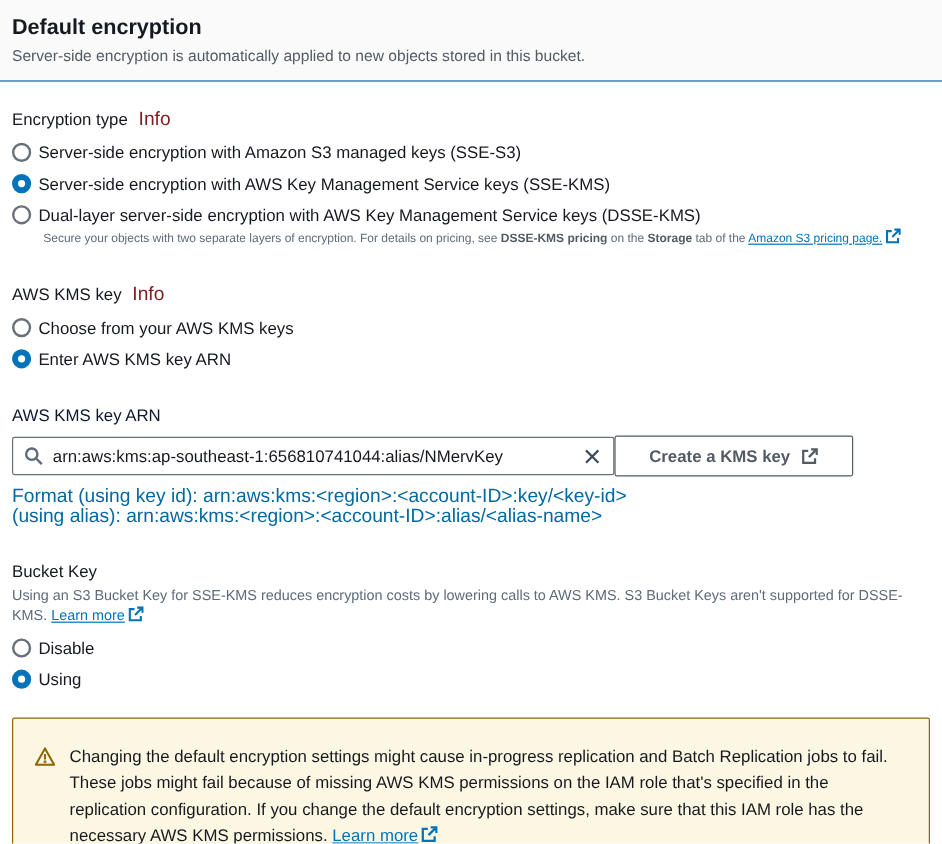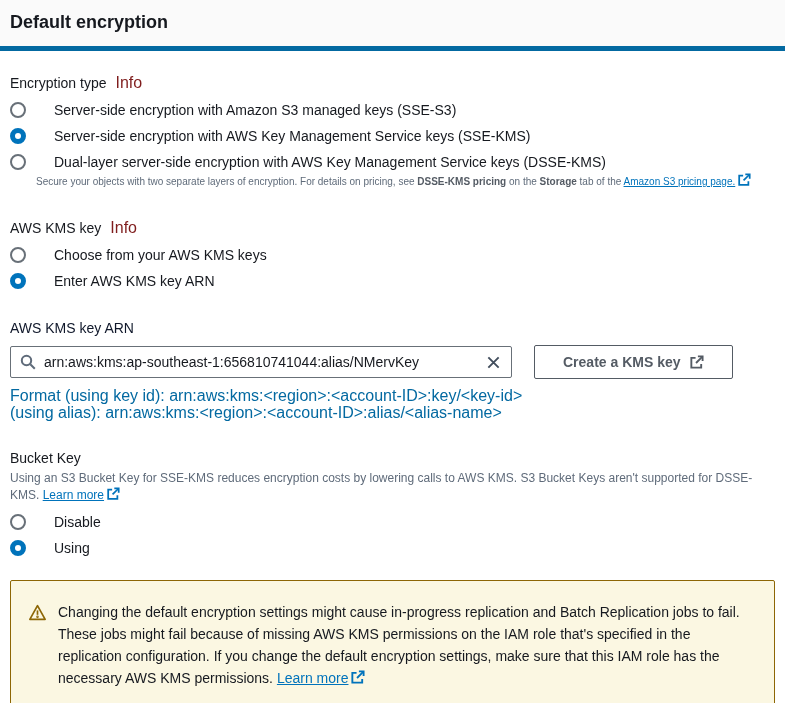--- a/index.html
+++ b/index.html
@@ -5,61 +5,61 @@
   * { box-sizing: border-box; margin: 0; padding: 0; }
   html, body { background: #fff; }
   body {
     width: 785px; height: 703px;
     font-family: "Liberation Sans", sans-serif;
     color: #16191f;
     overflow: hidden;
   }
   .panel-header {
     background: #fafafa;
-    border-bottom: 5px solid #0369a1;
+    border-bottom: 1px solid #0369a1;
     padding: 12px 20px 13px 10px;
   }
   .panel-title { font-size: 18px; font-weight: 700; color: #16191f; }
   .panel-desc { font-size: 13px; color: #545b64; margin-top: 6px; }
 
   .content { padding: 0 10px; }
 
   .section-label-row { display: flex; align-items: baseline; gap: 9px; }
   .section-label { font-size: 14px; color: #16191f; }
   .info-link {
     font-size: 16px; font-weight: 400; color: #7f1d1d;
     text-decoration: none; cursor: pointer;
   }
 
   .mt-lg { margin-top: 23px; }
   .mt-section { margin-top: 29px; }
 
   .radio-row {
-    display: flex; gap: 28px;
+    display: flex; gap: 6px;
     margin-top: 10px; cursor: pointer;
   }
   .radio {
     width: 16px; height: 16px; border-radius: 50%;
     border: 2px solid #687078; background: #fff; flex: none;
   }
   .radio.selected { border: 5px solid #0073bb; }
   .radio-label { font-size: 14px; color: #16191f; }
 
   .option-desc {
     margin: 3px 0 0 26px; max-width: 723px;
     font-size: 10px; line-height: 17px; color: #5f6b7a;
   }
   .option-desc b { font-weight: 700; color: #545b64; }
   a.text-link {
     color: #0073bb; text-decoration: underline; cursor: pointer;
   }
   .ext-icon { vertical-align: -2px; margin-left: 2px; }
 
   .field-label { font-size: 14px; color: #0f172a; margin-top: 31px; }
-  .input-row { display: flex; align-items: center; gap: 22px; margin-top: 9px; }
+  .input-row { display: flex; align-items: center; margin-top: 9px; }
   .search-box {
     display: flex; align-items: center;
     width: 502px; height: 32px;
     border: 1px solid #687078; border-radius: 2px; background: #fff;
     padding: 0 8px 0 9px;
   }
   .search-box svg { flex: none; }
   .search-box input {
     flex: 1; border: none; outline: none;
     font-family: "Liberation Sans", sans-serif;
@@ -96,20 +96,21 @@
   .warning-alert .icon-wrap { flex: none; padding-top: 3px; }
   .warning-text {
     font-size: 14px; line-height: 22px; color: #16191f; max-width: 706px;
   }
 </style>
 </head>
 <body>
 
 <div class="panel-header">
   <h1 class="panel-title">Default encryption</h1>
+  <p class="panel-desc">Server-side encryption is automatically applied to new objects stored in this bucket.</p>
 </div>
 
 <div class="content">
 
   <div class="section-label-row mt-lg">
     <span class="section-label">Encryption type</span>
     <a class="info-link">Info</a>
   </div>
 
   <div class="radio-row">

